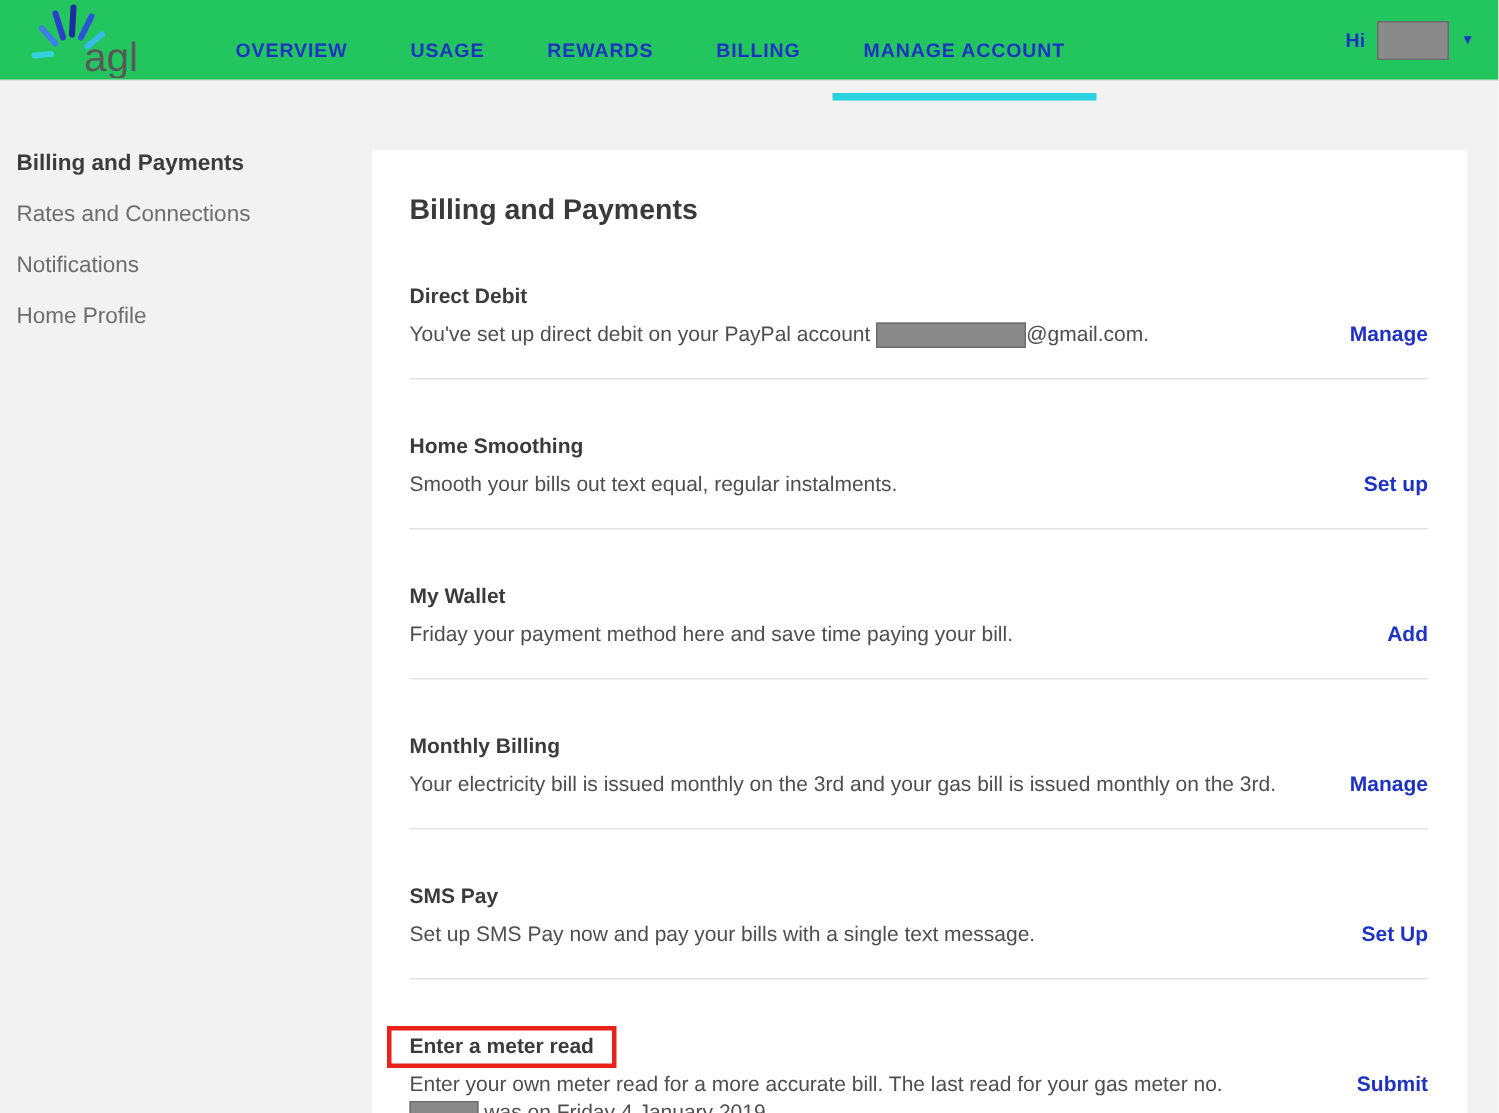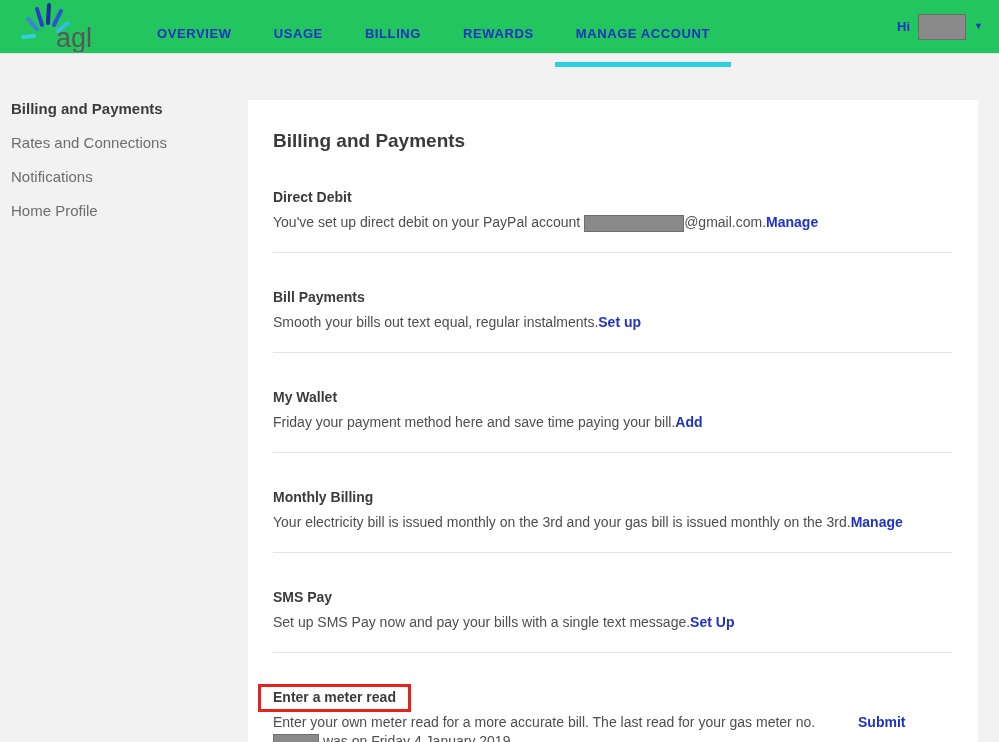--- a/index.html
+++ b/index.html
@@ -126,20 +126,21 @@
     margin-top: 11px;
   }
   .highlight-box {
     display: inline-block;
     border: 3px solid #e8211a;
     padding: 1px 12px 2px 12px;
     margin: -4px -15px -5px -15px;
   }
   .section-body {
     display: flex;
+    justify-content: space-between;
     align-items: flex-start;
   }
   .section-desc {
     font-size: 14px;
     color: #4e4e4e;
     line-height: 19px;
     max-width: 585px;
   }
   .redacted {
     display: inline-block;
@@ -177,24 +178,24 @@
   </div>
 
   <nav class="primary-nav">
       <a class="nav-item">
     <span>OVERVIEW</span>
   </a>
       <a class="nav-item">
     <span>USAGE</span>
   </a>
       <a class="nav-item">
+    <span>REWARDS</span>
+  </a>
+      <a class="nav-item">
     <span>BILLING</span>
-  </a>
-      <a class="nav-item">
-    <span>REWARDS</span>
   </a>
       <a class="nav-item active">
     <span>MANAGE ACCOUNT</span>
   </a>
     </nav>
 
   <div class="user-menu">
     <span class="greeting">Hi</span>
     <span class="user-redacted"></span>
     <span class="caret">▼</span>
@@ -225,21 +226,21 @@
     <div class="section-title">
       <span>Direct Debit</span>
     </div>
     <div class="section-body">
       <p class="section-desc">You've set up direct debit on your PayPal account <span class="redacted" style="width: 100px;"></span>@gmail.com.</p>
       <a class="section-action">Manage</a>
     </div>
   </section>
         <section class="section">
     <div class="section-title">
-      <span>Bill Payments</span>
+      <span>Home Smoothing</span>
     </div>
     <div class="section-body">
       <p class="section-desc">Smooth your bills out text equal, regular instalments.</p>
       <a class="section-action">Set up</a>
     </div>
   </section>
         <section class="section">
     <div class="section-title">
       <span>My Wallet</span>
     </div>

